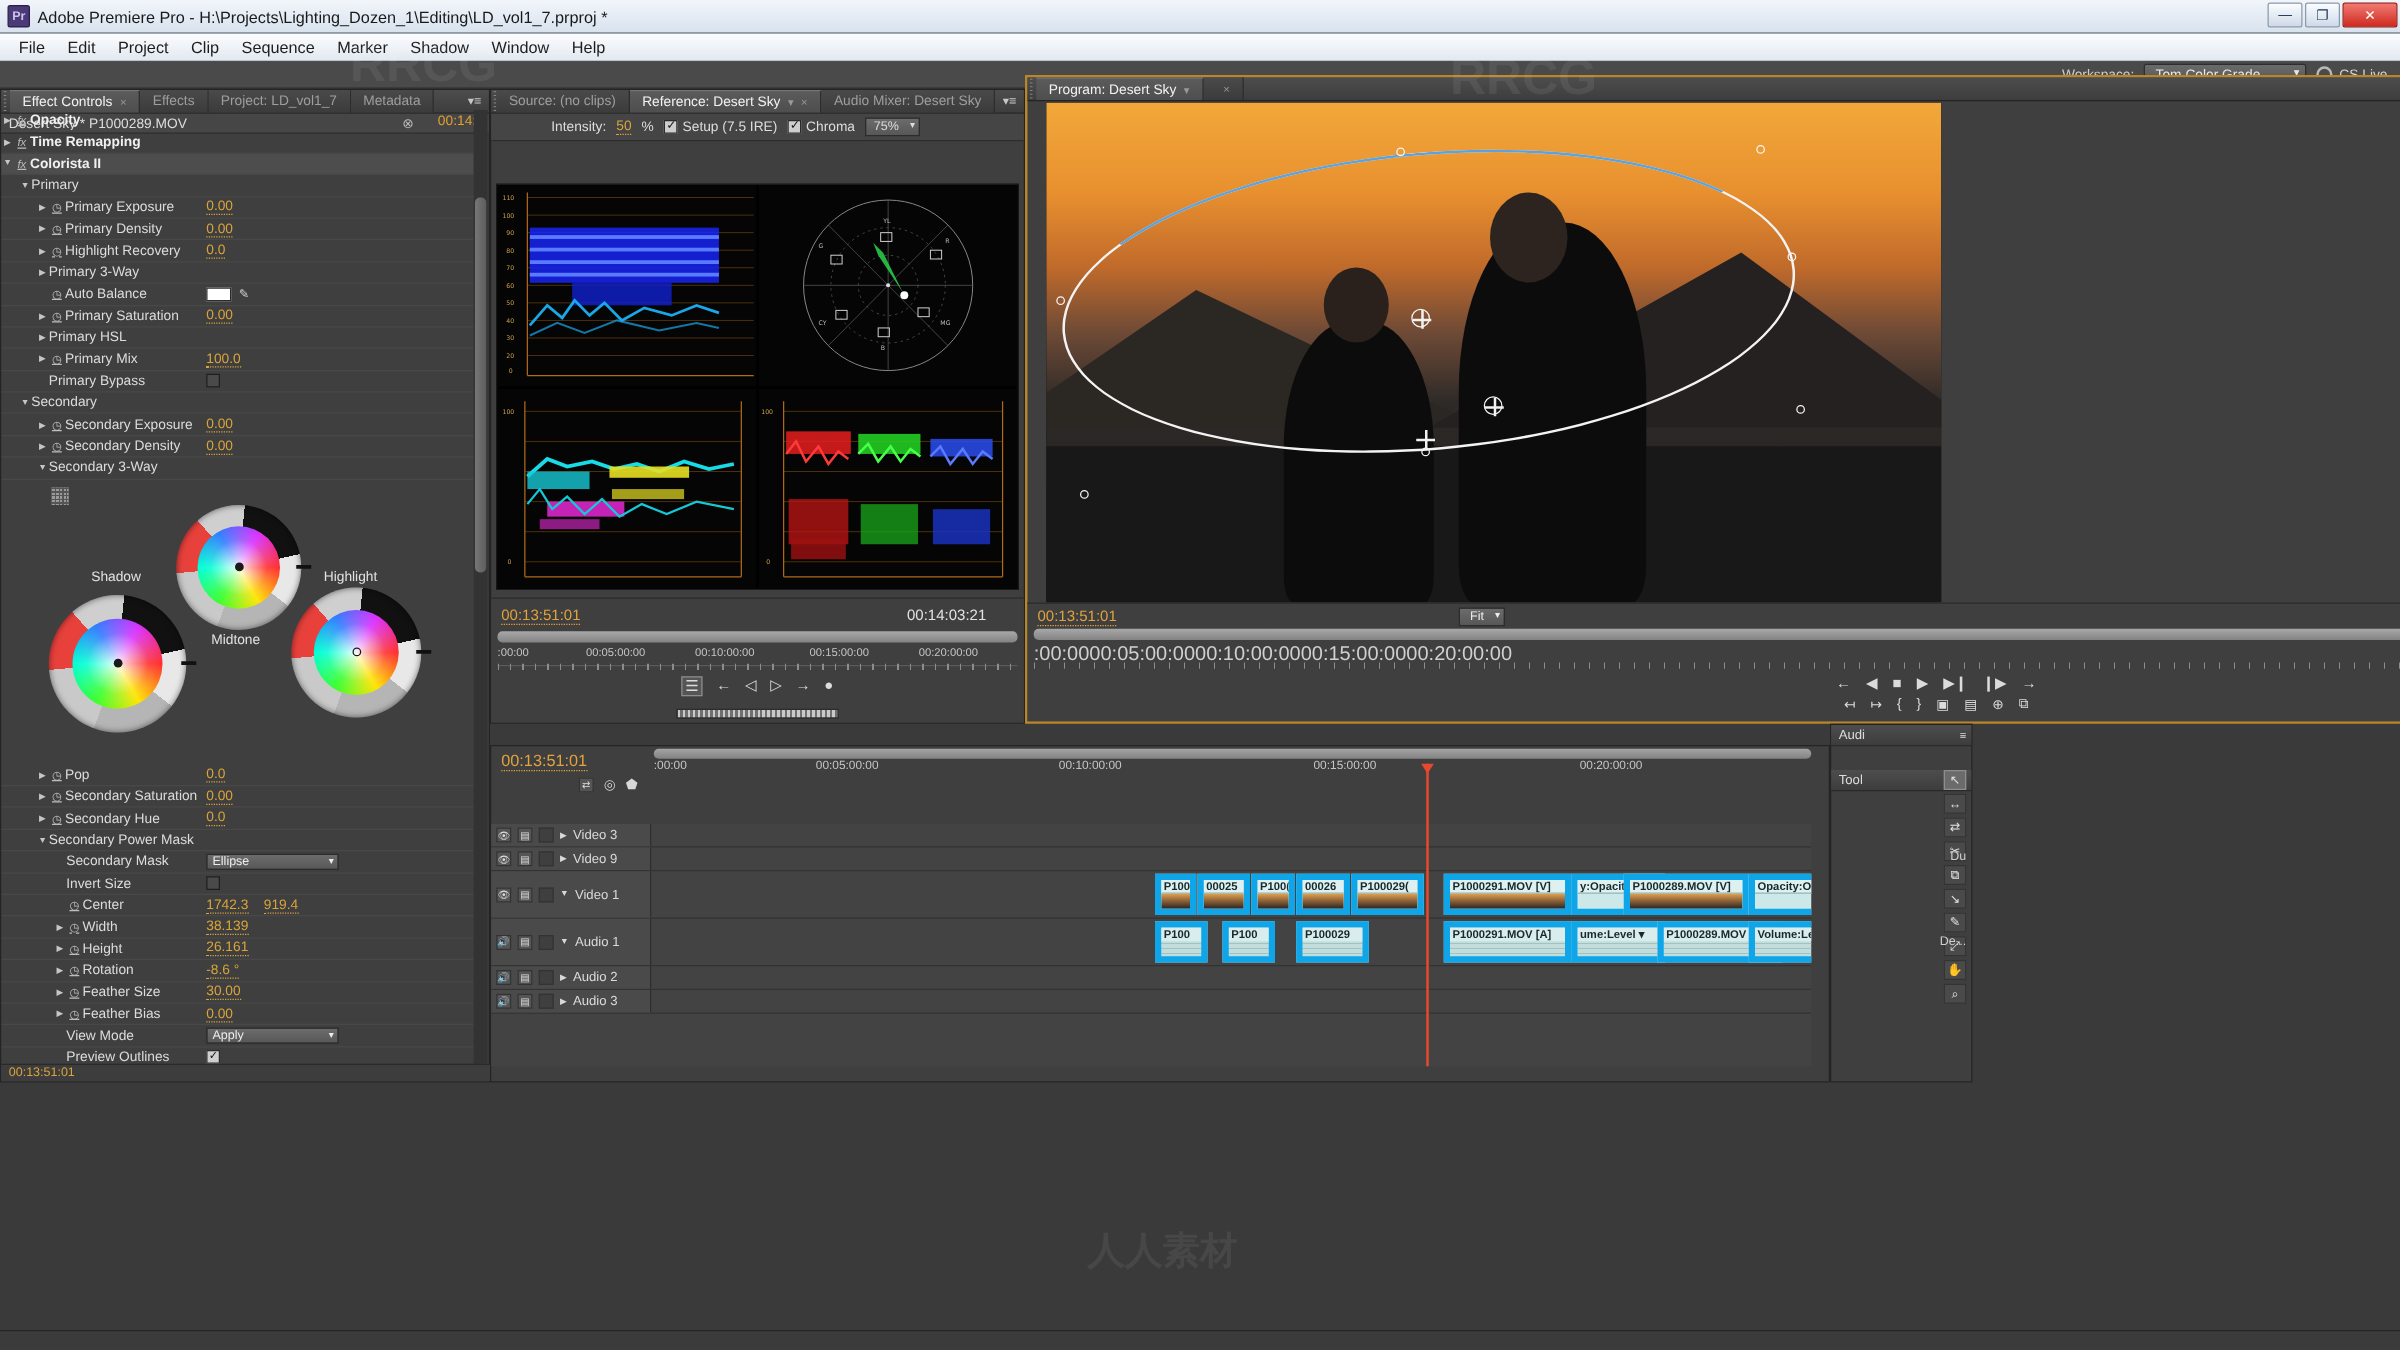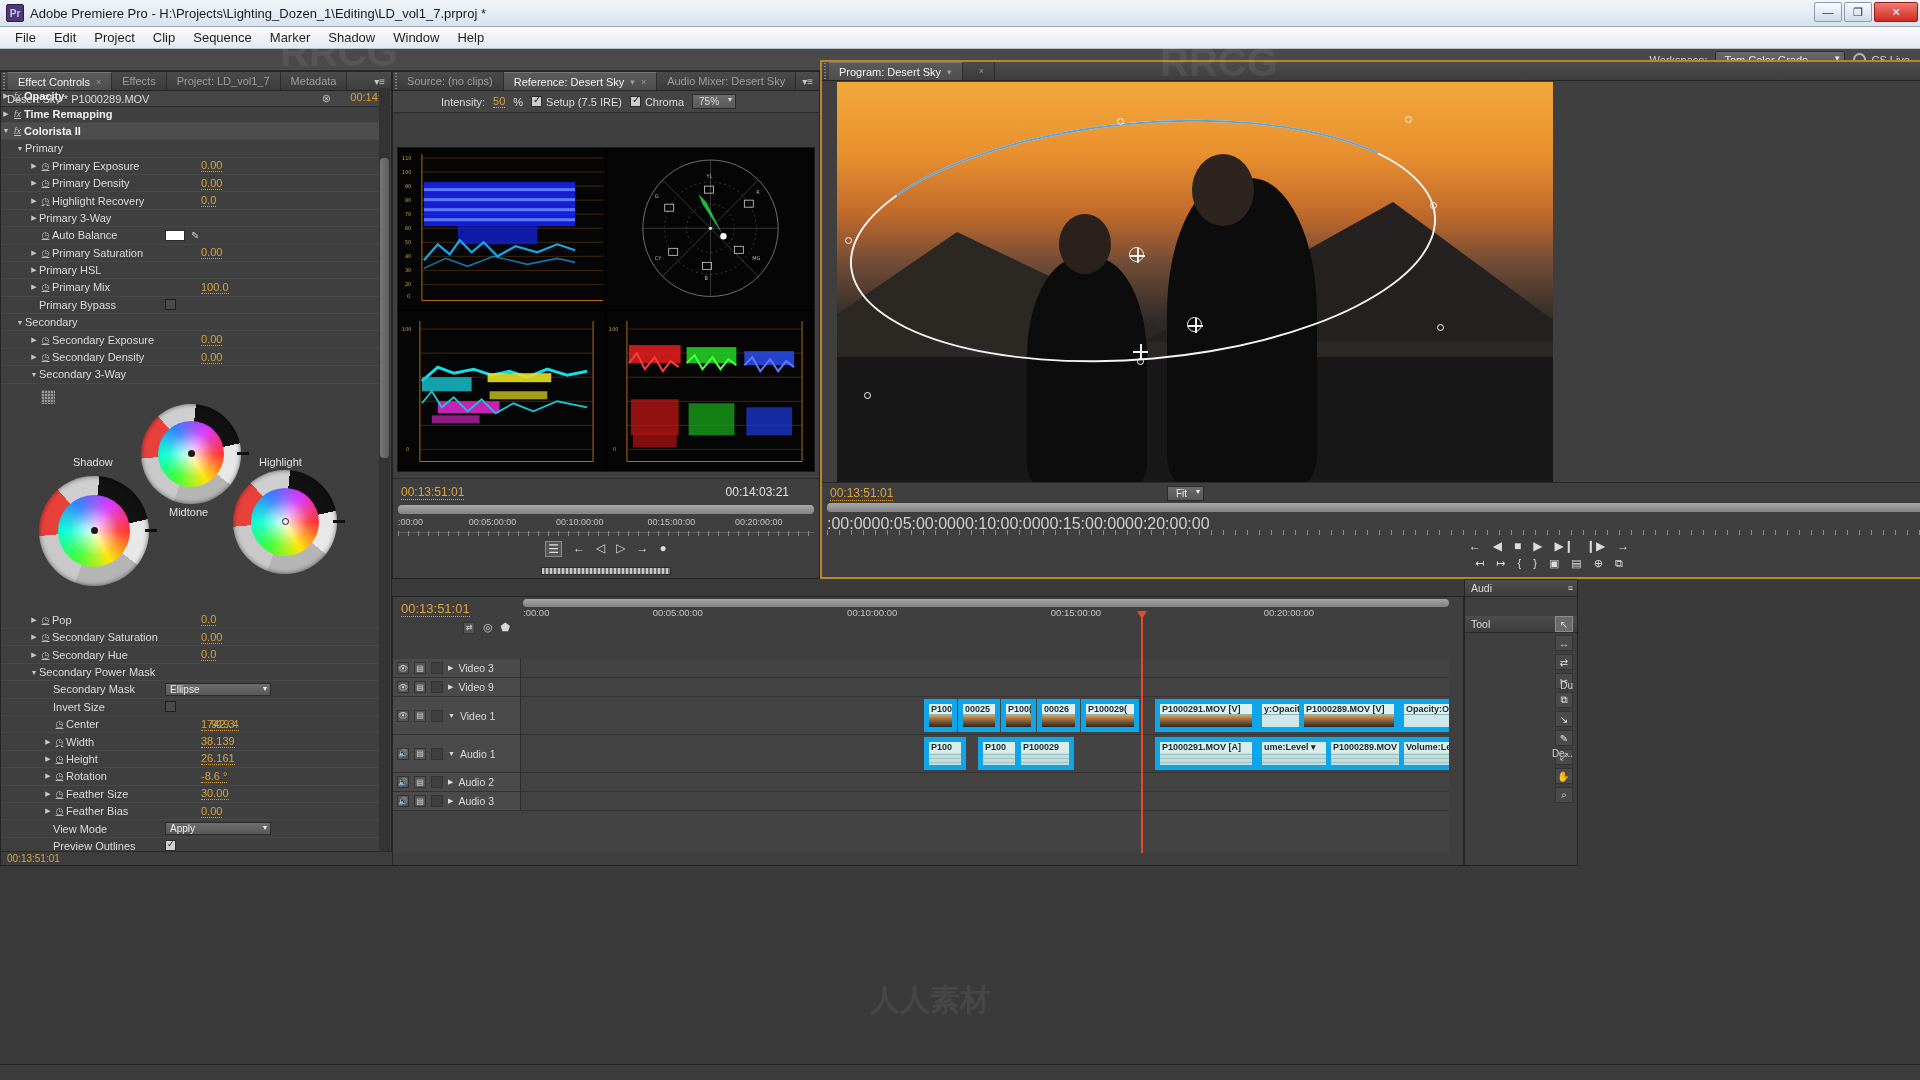--- a/index.html
+++ b/index.html
@@ -65,21 +65,21 @@
   .fx-time { position:absolute; right:4px; top:0; font-size:11px; color:#e0a030; }
   .fx-body { position:absolute; left:0; top:16px; right:12px; bottom:14px;
     overflow:hidden; }
   .row { display:flex; align-items:center; height:17.4px; font-size:11px;
     color:#dcdcdc; border-bottom:1px solid #484848; position:relative; }
   .row.hl { background:#4d4d4d; }
   .tri { width:10px; text-align:center; font-size:7px; color:#c6c6c6; flex:0 0 10px; }
   .sw { width:13px; text-align:center; font-size:9px; color:#bdbdbd; flex:0 0 13px;text-decoration:underline; }
   .lbl { flex:0 0 auto; white-space:nowrap; }
   .val { position:absolute; left:164px; color:#d9a43c; font-size:11px;
-    border-bottom:1px dotted #d9a43c;margin-left:36px; }
+    border-bottom:1px dotted #d9a43c; }
   .val2 { position:absolute; left:210px; color:#d9a43c; font-size:11px;
     border-bottom:1px dotted #d9a43c; }
   .bold { font-weight:bold; color:#f0f0f0; }
   .chk { position:absolute; left:164px; width:11px; height:11px; background:#cfcfcf;
     border:1px solid #2b2b2b; }
   .chk.empty { background:#4a4a4a; border:1px solid #1f1f1f; }
   .chk.on:after { content:"✓"; color:#151515; font-size:9px; position:absolute;
     left:1px; top:-2px; }
   .swatch { position:absolute; left:164px; width:20px; height:11px; background:#fff;
     border:1px solid #2b2b2b; }
@@ -876,21 +876,21 @@
             <span class="ico-btn" style="background: rgb(63, 63, 63);"></span>
             <span style="font-size: 7px;">▼</span>
             <span>Audio 1</span>
           </div>
           <div class="clip aud" style="left: 531px; width: 42px;">
             <div class="clip-atitle">P100</div>
           </div>
           <div class="clip aud" style="left: 585px; width: 42px;">
             <div class="clip-atitle">P100</div>
           </div>
-          <div class="clip aud" style="left: 623px; width: 58px;">
+          <div class="clip aud" style="left: 644px; width: 58px;">
             <div class="clip-atitle">P100029</div>
           </div>
           <div class="clip aud" style="left: 762px; width: 102px;">
             <div class="clip-atitle">P1000291.MOV [A]</div>
           </div>
           <div class="clip aud" style="left: 864px; width: 75px;">
             <div class="clip-atitle">ume:Level ▾</div>
           </div>
           <div class="clip aud" style="left: 933px; width: 100px;">
             <div class="clip-atitle">P1000289.MOV [A]</div>

